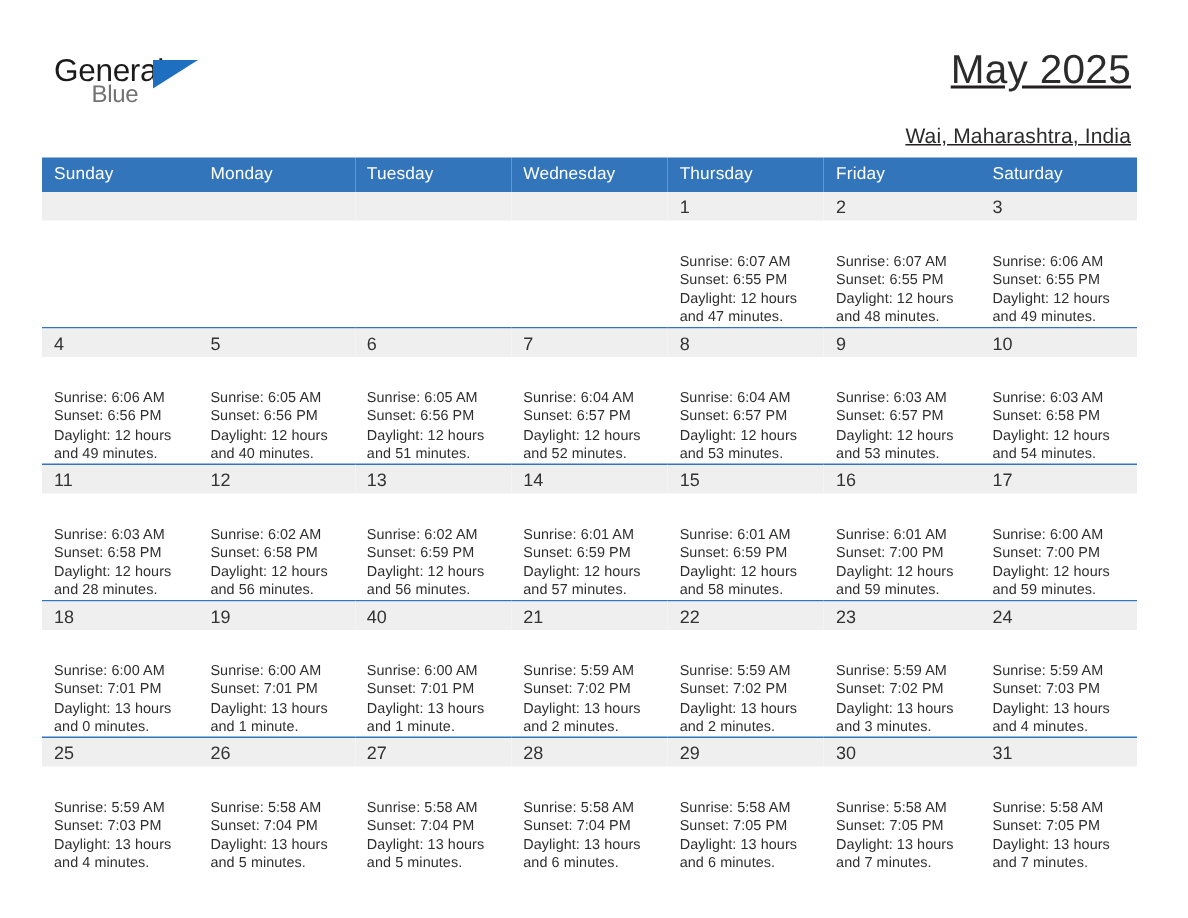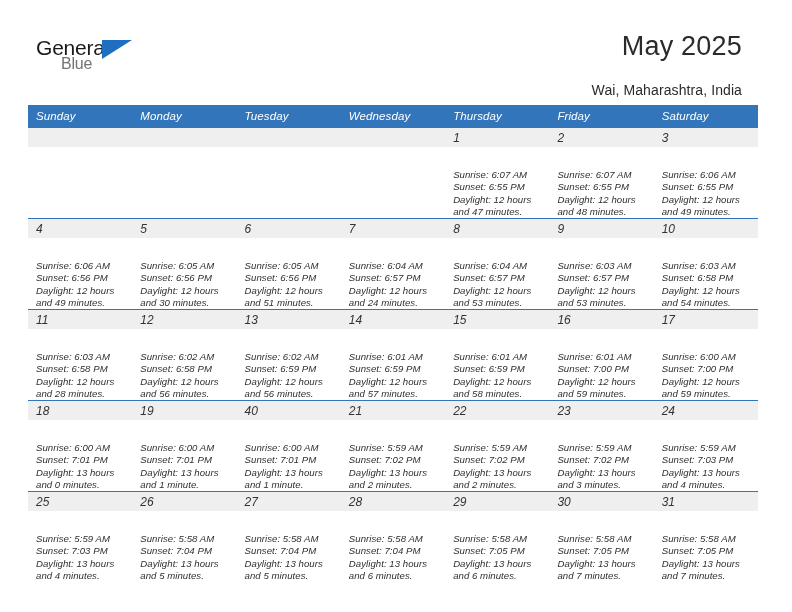--- a/index.html
+++ b/index.html
@@ -59,23 +59,24 @@
     left: 66px;
     top: 4px;
     width: 0;
     height: 0;
     border-left: 30px solid #1f6fc0;
     border-bottom: 19px solid transparent;
   }
 
   .title-block {
     position: absolute;
-    right: 16px;
+    right: 4px;
     top: 0;
     text-align: right;
+    text-decoration: underline;
   }
   .cal-title {
     font-size: 27px;
     color: #2b2b2b;
     line-height: 32px;
     font-weight: normal;
     letter-spacing: 0.2px;
   }
   .cal-subtitle {
     margin-top: 20px;
@@ -84,21 +85,20 @@
     line-height: 17px;
     letter-spacing: 0.1px;
   }
 
   
   .calendar {
     position: absolute;
     left: 28px;
     top: 105px;
     width: 730px;
-    font-style: italic;
   }
   .cal-table {
     border-collapse: collapse;
     table-layout: fixed;
     width: 730px;
   }
   .cal-table col { width: 104.28px; }
 
   thead th {
     background: #3275bb;
@@ -280,21 +280,21 @@
                 </div>
               </div>
             </td>
             <td>
               <div class="cell">
                 <div class="daynum-band">5</div>
                 <div class="cell-body">
                   <div>Sunrise: 6:05 AM</div>
                   <div>Sunset: 6:56 PM</div>
                   <div>Daylight: 12 hours</div>
-                  <div>and 30 minutes.</div>
+                  <div>and 40 minutes.</div>
                 </div>
               </div>
             </td>
             <td>
               <div class="cell">
                 <div class="daynum-band">6</div>
                 <div class="cell-body">
                   <div>Sunrise: 6:05 AM</div>
                   <div>Sunset: 6:56 PM</div>
                   <div>Daylight: 12 hours</div>
@@ -302,21 +302,21 @@
                 </div>
               </div>
             </td>
             <td>
               <div class="cell">
                 <div class="daynum-band">7</div>
                 <div class="cell-body">
                   <div>Sunrise: 6:04 AM</div>
                   <div>Sunset: 6:57 PM</div>
                   <div>Daylight: 12 hours</div>
-                  <div>and 24 minutes.</div>
+                  <div>and 52 minutes.</div>
                 </div>
               </div>
             </td>
             <td>
               <div class="cell">
                 <div class="daynum-band">8</div>
                 <div class="cell-body">
                   <div>Sunrise: 6:04 AM</div>
                   <div>Sunset: 6:57 PM</div>
                   <div>Daylight: 12 hours</div>

